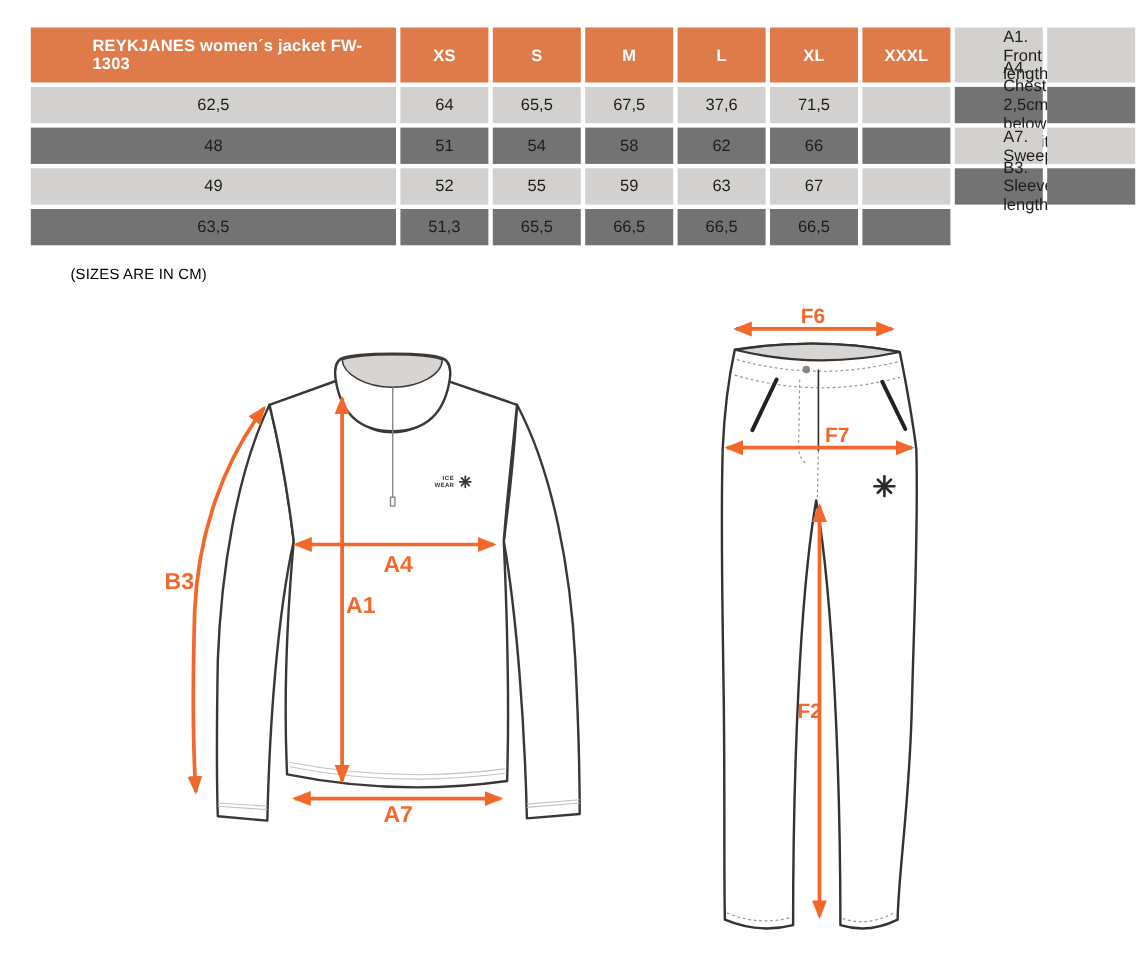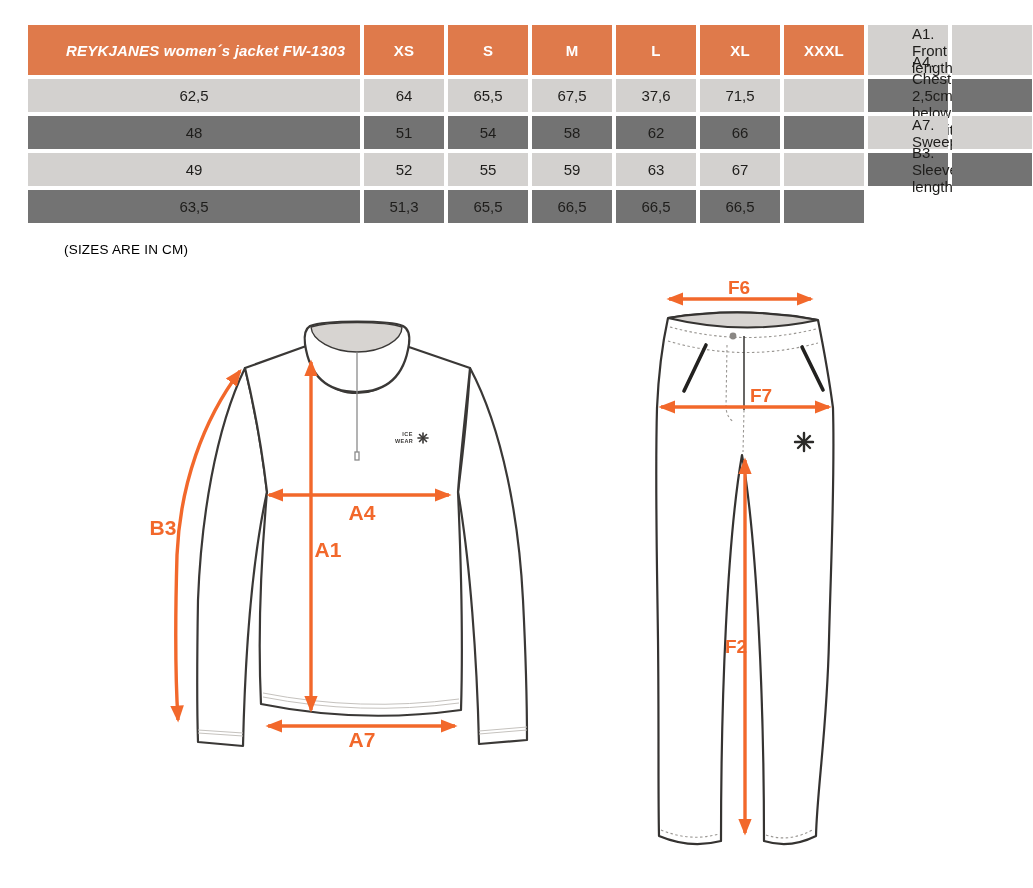--- a/index.html
+++ b/index.html
@@ -13,21 +13,21 @@
     position:absolute; left:28px; top:25px;
     display:grid;
     grid-template-columns:332px repeat(8, 80px);
     grid-template-rows:50px repeat(4, 33px);
     gap:4px;
   }
   .th {
     background:#df7a4b; color:#ffffff; font-weight:bold; font-size:15px;
     display:flex; align-items:center; justify-content:center; letter-spacing:.2px;
   }
-  .th-first { justify-content:flex-start; padding-left:38px;font-style:italic; }
+  .th-first { justify-content:flex-start; padding-left:56px; }
   .cell {
     font-size:15px; color:#1e1d1b;
     display:flex; align-items:center; justify-content:center;
   }
   .cell.label { justify-content:flex-start; padding-left:44px; }
   .r0 { background:#d3d1cf; }
   .r1 { background:#737373; }
   
   .cm-note {
     position:absolute; left:64px; top:242px;

